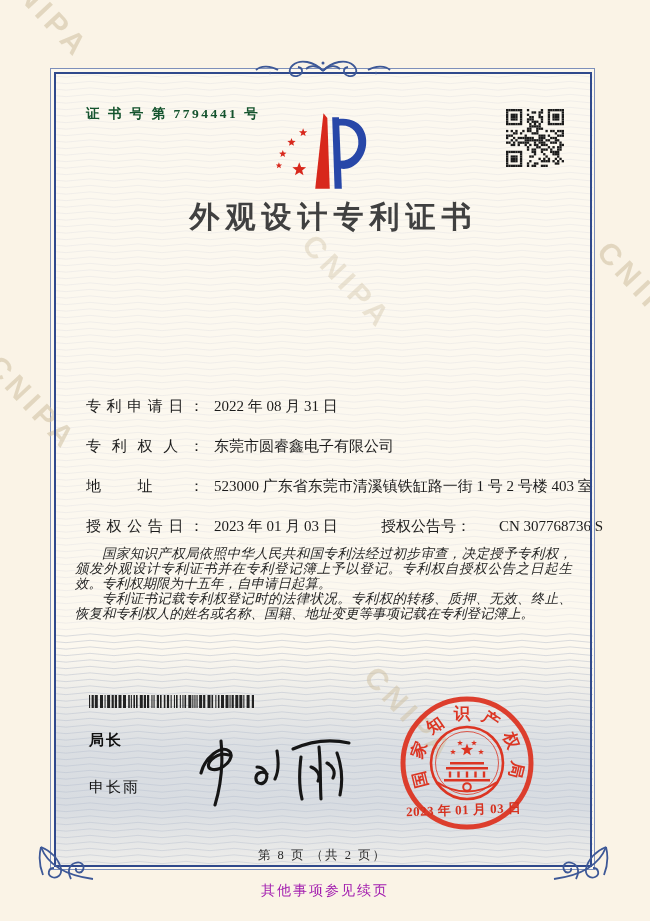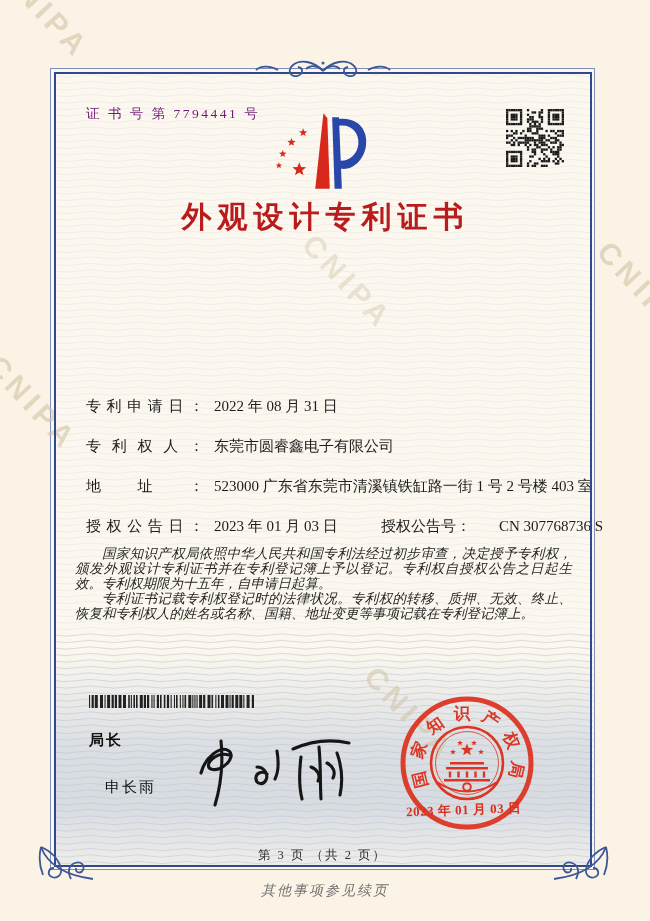--- a/index.html
+++ b/index.html
@@ -11,47 +11,47 @@
   .wm.inner{opacity:.38;}
   .cert{position:absolute;left:50px;top:68px;width:545px;height:802px;
         background:#fcf8ef;border:1px solid #7d8fba;box-sizing:border-box;}
   .cert::before{content:"";position:absolute;inset:2.5px;border:2.5px solid #30498c;
         pointer-events:none;z-index:5;}
   .waves{position:absolute;left:3px;top:3px;z-index:0;}
   .tint{position:absolute;left:3px;right:3px;top:580px;height:218px;z-index:0;
         background:linear-gradient(180deg,rgba(199,207,221,0) 0%,rgba(186,197,214,.50) 45%,
         rgba(186,197,214,.55) 72%,rgba(208,214,224,.30) 100%);}
   .cert-no{position:absolute;left:35px;top:36px;font-size:13.5px;letter-spacing:2.5px;
-        color:#701a75;z-index:2;}
+        color:#14532d;z-index:2;font-weight:bold;}
   .qr{position:absolute;left:455px;top:40px;z-index:2;}
   .logo{position:absolute;left:225px;top:42px;z-index:2;}
-  .title{position:absolute;left:0;top:128px;width:100%;text-align:center;
+  .title{position:absolute;left:8px;top:128px;width:100%;text-align:center;
         font-size:30px;font-weight:700;letter-spacing:6px;padding-left:6px;
-        box-sizing:border-box;color:#b91c1c;z-index:2;}
+        box-sizing:border-box;color:#404040;z-index:2;}
   .frow{position:absolute;left:35px;width:500px;font-size:15px;z-index:2;white-space:nowrap;}
   .flabel{display:inline-block;width:118px;text-align:justify;text-align-last:justify;
         vertical-align:top;color:#1c1c1c;}
   .fvalue{margin-left:10px;color:#1c1c1c;}
   .fvalue2{margin-left:28px;color:#1c1c1c;text-align:right;}
   .grant2{position:absolute;left:295px;top:0;white-space:nowrap;}
   .glabel{color:#1c1c1c;}
   .paras{position:absolute;left:24px;top:477px;width:497px;z-index:2;}
   .paras p{margin:0;font-size:13.5px;line-height:15px;text-indent:2em;
         font-style:italic;text-align:justify;color:#262626;}
   .barcode{position:absolute;left:38px;top:626px;z-index:2;}
   .signer-title{position:absolute;left:38px;top:662px;font-family:"Liberation Sans",sans-serif;
         font-size:15px;font-weight:700;letter-spacing:2px;color:#111;z-index:2;}
   .signer-name{position:absolute;left:38px;top:709px;font-family:"Liberation Sans",sans-serif;
-        font-size:15px;font-weight:500;letter-spacing:2px;color:#111;z-index:2;margin-left:16px;}
+        font-size:15px;font-weight:500;letter-spacing:2px;color:#111;z-index:2;}
   .signature{position:absolute;left:130px;top:664px;z-index:3;}
   .seal{position:absolute;left:346px;top:624px;z-index:4;overflow:visible;}
   .page-footer{position:absolute;left:0;top:778px;width:100%;text-align:center;
         font-size:12.5px;letter-spacing:2px;color:#2a2a2a;z-index:2;}
   .cont-note{position:absolute;left:0;top:882px;width:100%;text-align:center;
-        font-size:14px;font-style:italic;letter-spacing:2px;color:#737373;}
+        font-size:14px;letter-spacing:2px;color:#a21caf;}
   .orn-top{position:absolute;left:197px;top:-12px;z-index:6;}
   .orn-bl{position:absolute;left:-14px;top:772px;z-index:6;}
   .orn-br{position:absolute;left:499px;top:772px;z-index:6;transform:scaleX(-1);}
   svg{display:block;}
 </style>
 </head>
 <body>
 
 <div class="page">
 
@@ -598,21 +598,21 @@
         <rect x="-1.2" y="8.5" width="2.4" height="6" stroke="none"></rect>
         <rect x="7.3" y="8.5" width="2.4" height="6" stroke="none"></rect>
         <rect x="15.8" y="8.5" width="2.4" height="6" stroke="none"></rect>
         <rect x="-23" y="16" width="46" height="2.5" stroke="none"></rect>
         <circle cy="24" r="3.8" fill="none" stroke-width="2"></circle>
         <path d="M-30,19 C-20,26 -10,28.5 0,28.5 C10,28.5 20,26 30,19" fill="none" stroke-width="2"></path>
       </g>
       <text x="-5" y="51" text-anchor="middle" font-size="13" font-weight="700" fill="#d6311f" letter-spacing="0.5" transform="rotate(-2)">2023 年 01 月 03 日</text>
     </svg>
 
-    <div class="page-footer">第 3 页 （共 2 页）</div>
+    <div class="page-footer">第 8 页 （共 2 页）</div>
 
     <svg class="orn-top" width="150" height="26" viewBox="0 0 150 26" fill="none" stroke="#3d5897" stroke-width="1.8">
       <path d="M75,14 C66,4 52,2 45,8 C39,13 42,20 49,19 C55,18 56,11 50,10"></path>
       <path d="M75,14 C84,4 98,2 105,8 C111,13 108,20 101,19 C95,18 94,11 100,10"></path>
       <path d="M75,14 C70,8 62,8 58,12 M75,14 C80,8 88,8 92,12"></path>
       <path d="M30,13 C22,8 12,9 8,13 M120,13 C128,8 138,9 142,13"></path>
       <circle cx="75" cy="6" r="1.5" fill="#3d5897" stroke="none"></circle>
       <circle cx="22" cy="16" r="1.2" fill="#3d5897" stroke="none"></circle>
       <circle cx="128" cy="16" r="1.2" fill="#3d5897" stroke="none"></circle>
     </svg>

